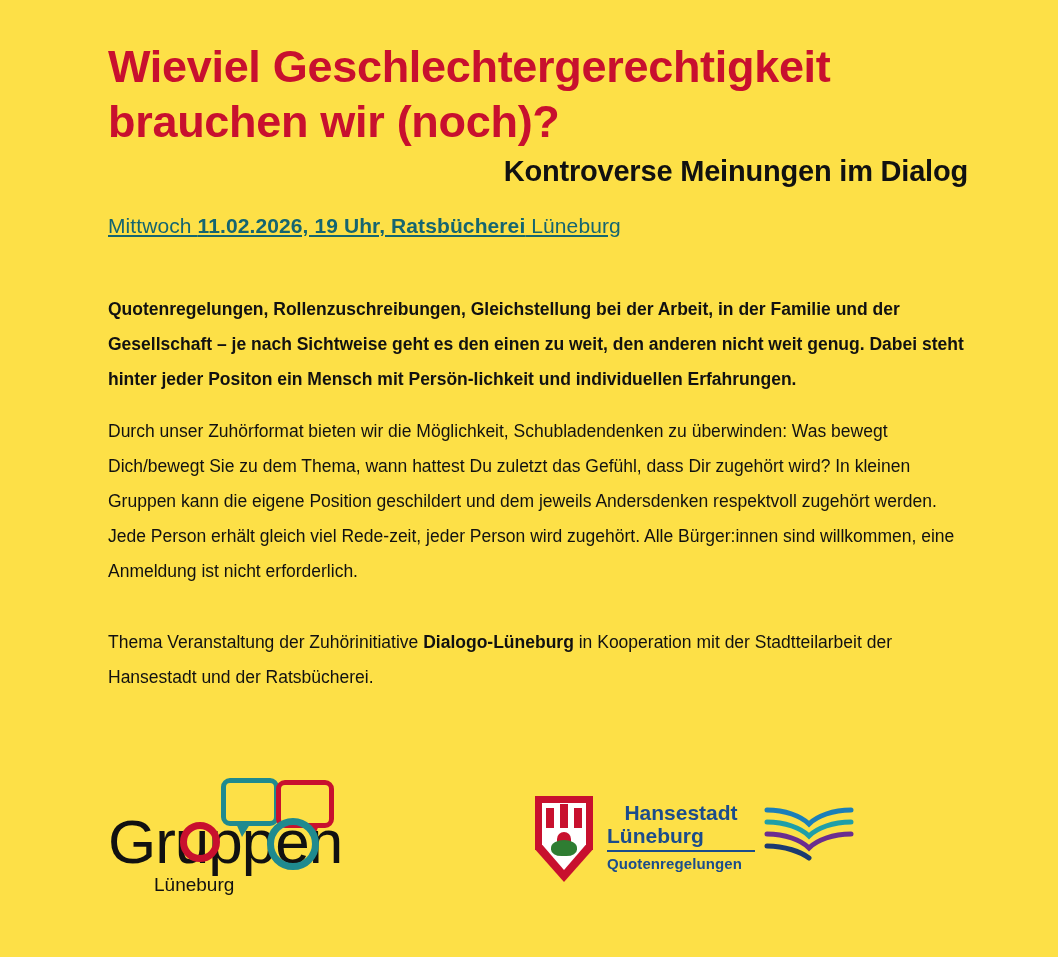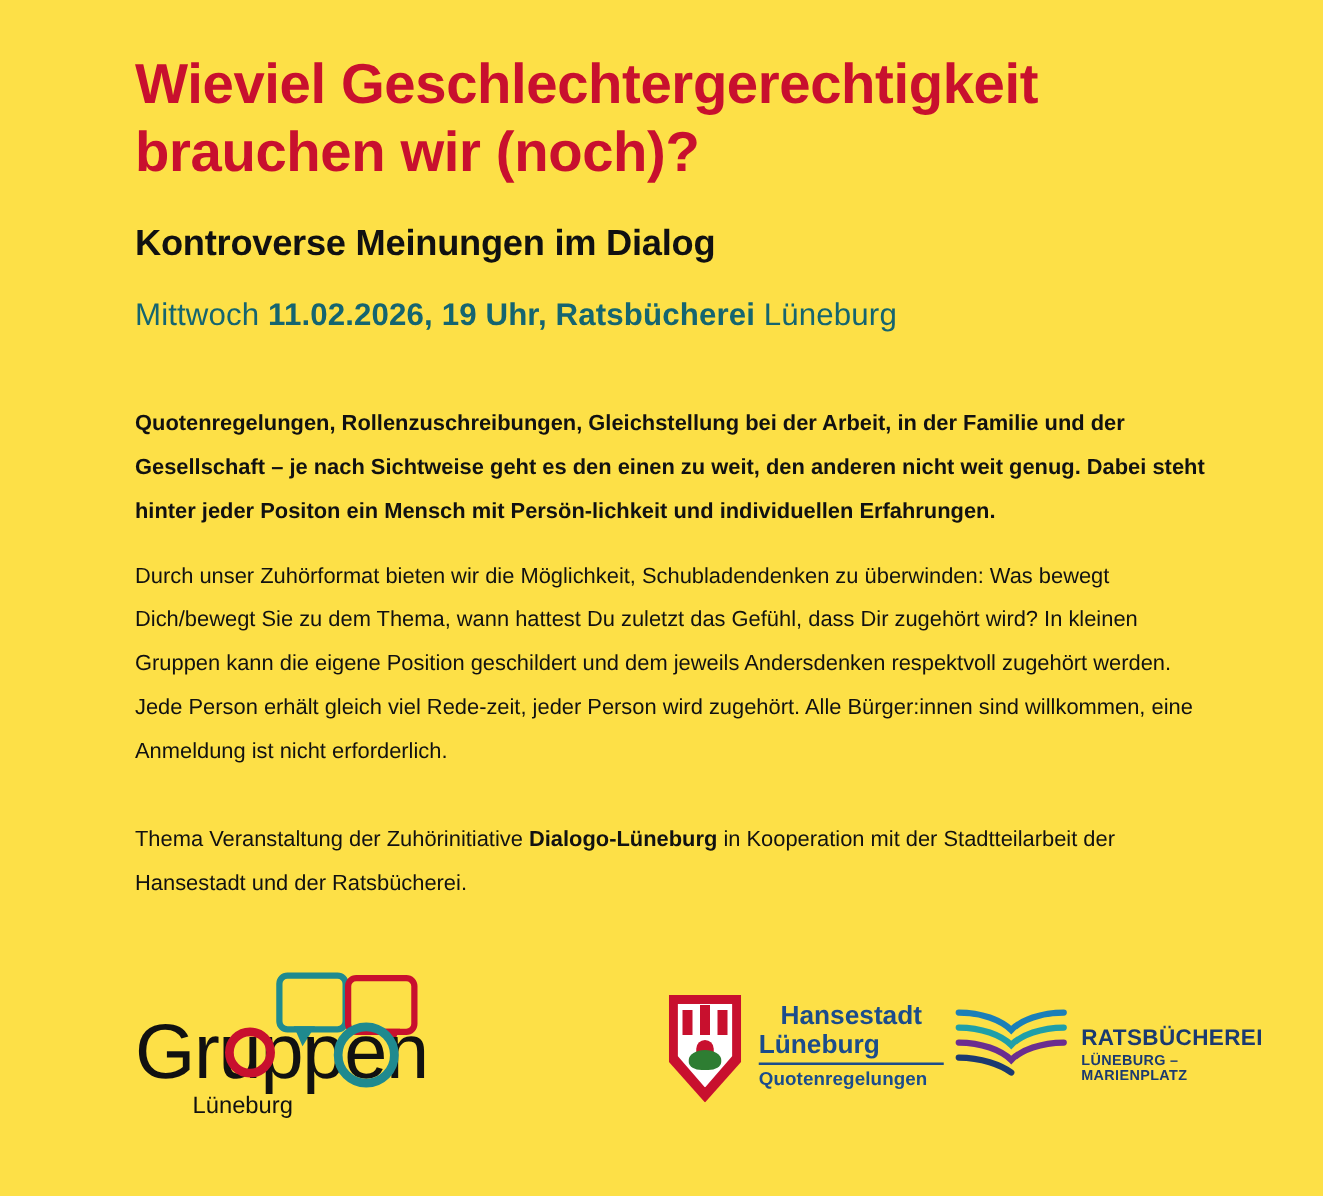--- a/index.html
+++ b/index.html
@@ -34,28 +34,30 @@
     font-weight: bold;
     line-height: 1.22;
     letter-spacing: -0.3px;
     margin: 0;
     white-space: pre-line;
   }
   .subtitle {
     color: #111111;
     font-size: 29px;
     font-weight: bold;
-    margin: 29px 0 0 0;
+    margin: 5px 0 0 0;
     letter-spacing: -0.2px;
+    text-align: right;
   }
   .datebar {
     margin-top: 26px;
-    font-size: 25px;
+    font-size: 21px;
     color: #156570;
     letter-spacing: 0.1px;
+    text-decoration: underline;
   }
   .datebar .strong {
     font-weight: bold;
   }
   .datebar .light {
     font-weight: normal;
   }
   .body-bold {
     margin-top: 54px;
     font-size: 17.5px;
@@ -357,20 +359,16 @@
       <div class="book">
         <svg width="92" height="62" viewBox="0 0 92 62">
           <g fill="none" stroke-width="5" stroke-linecap="round">
             <path d="M4 10 C 22 10, 38 16, 46 24 C 54 16, 70 10, 88 10" stroke="#1b7fb8"></path>
             <path d="M4 22 C 22 22, 38 28, 46 36 C 54 28, 70 22, 88 22" stroke="#1f9fa8"></path>
             <path d="M4 34 C 22 34, 38 40, 46 48 C 54 40, 70 34, 88 34" stroke="#6b2d8f"></path>
             <path d="M4 46 C 22 46, 38 52, 46 58" stroke="#1b3a70"></path>
           </g>
         </svg>
       </div>
-      <div class="rats-text">
-        <div class="rats-line1">RATSBÜCHEREI</div>
-        <div class="rats-line2">LÜNEBURG – MARIENPLATZ</div>
-      </div>
     </div>
 
   </div>
 </div>
 
 </body></html>

